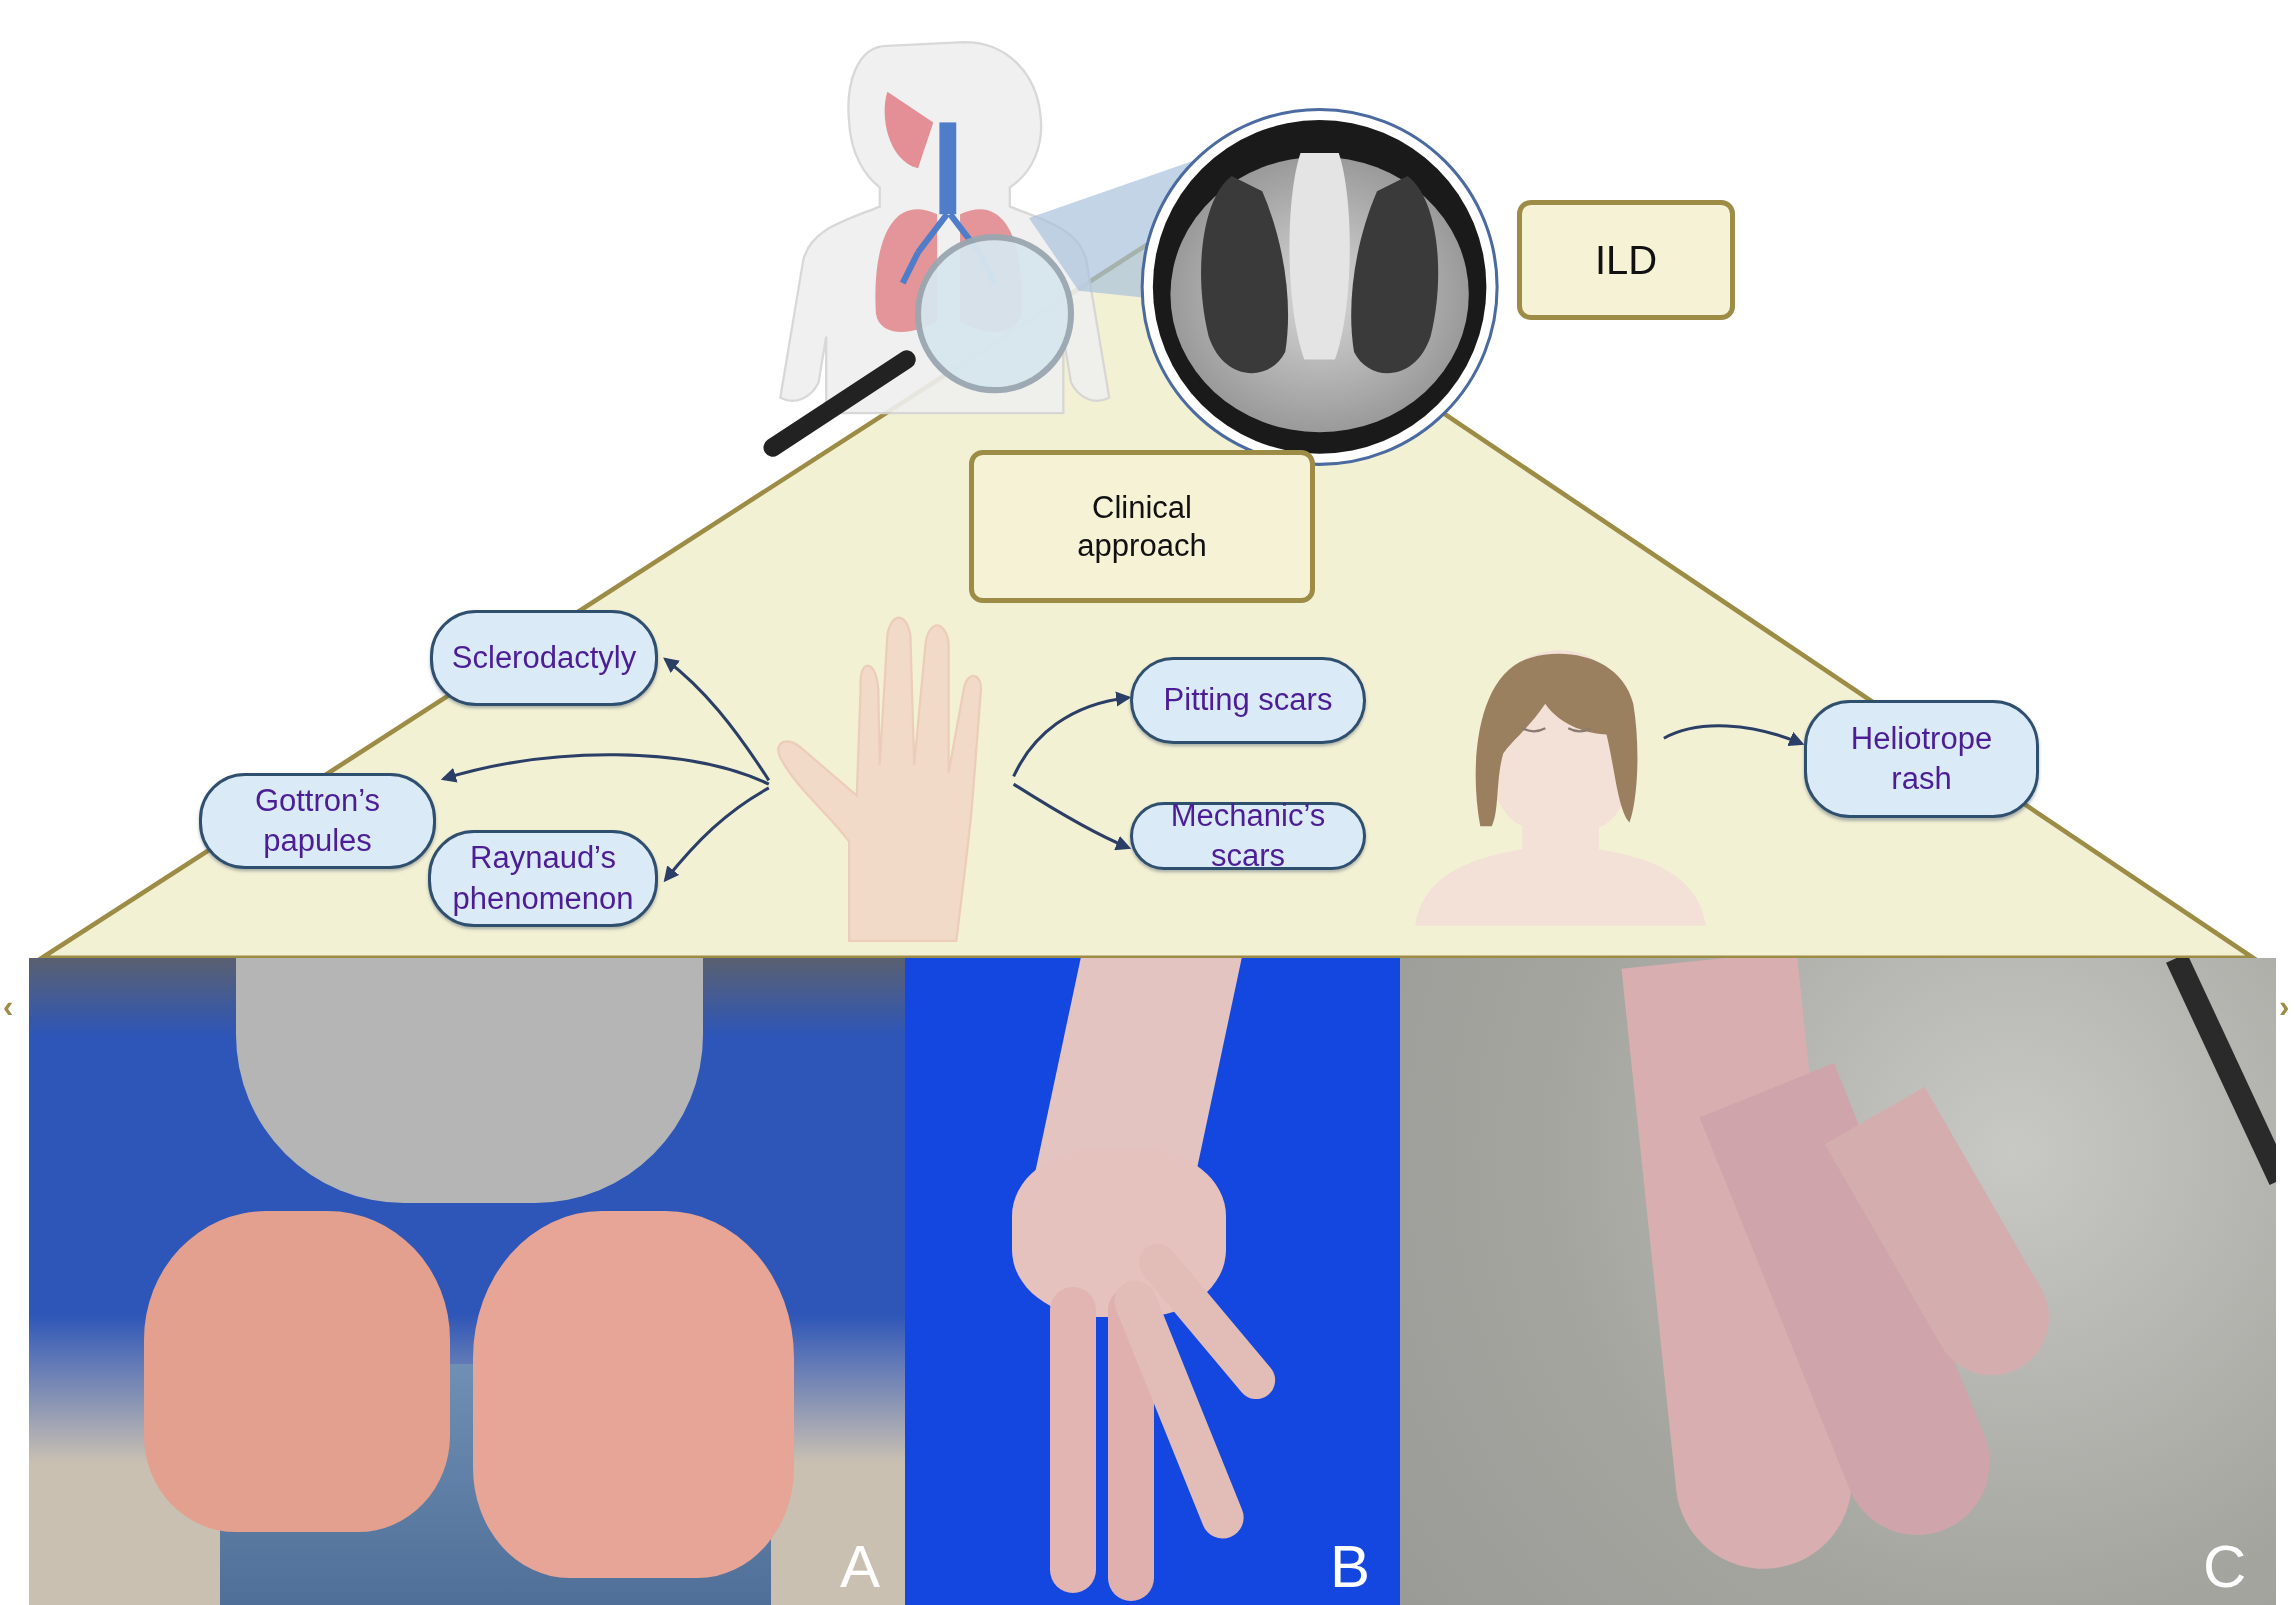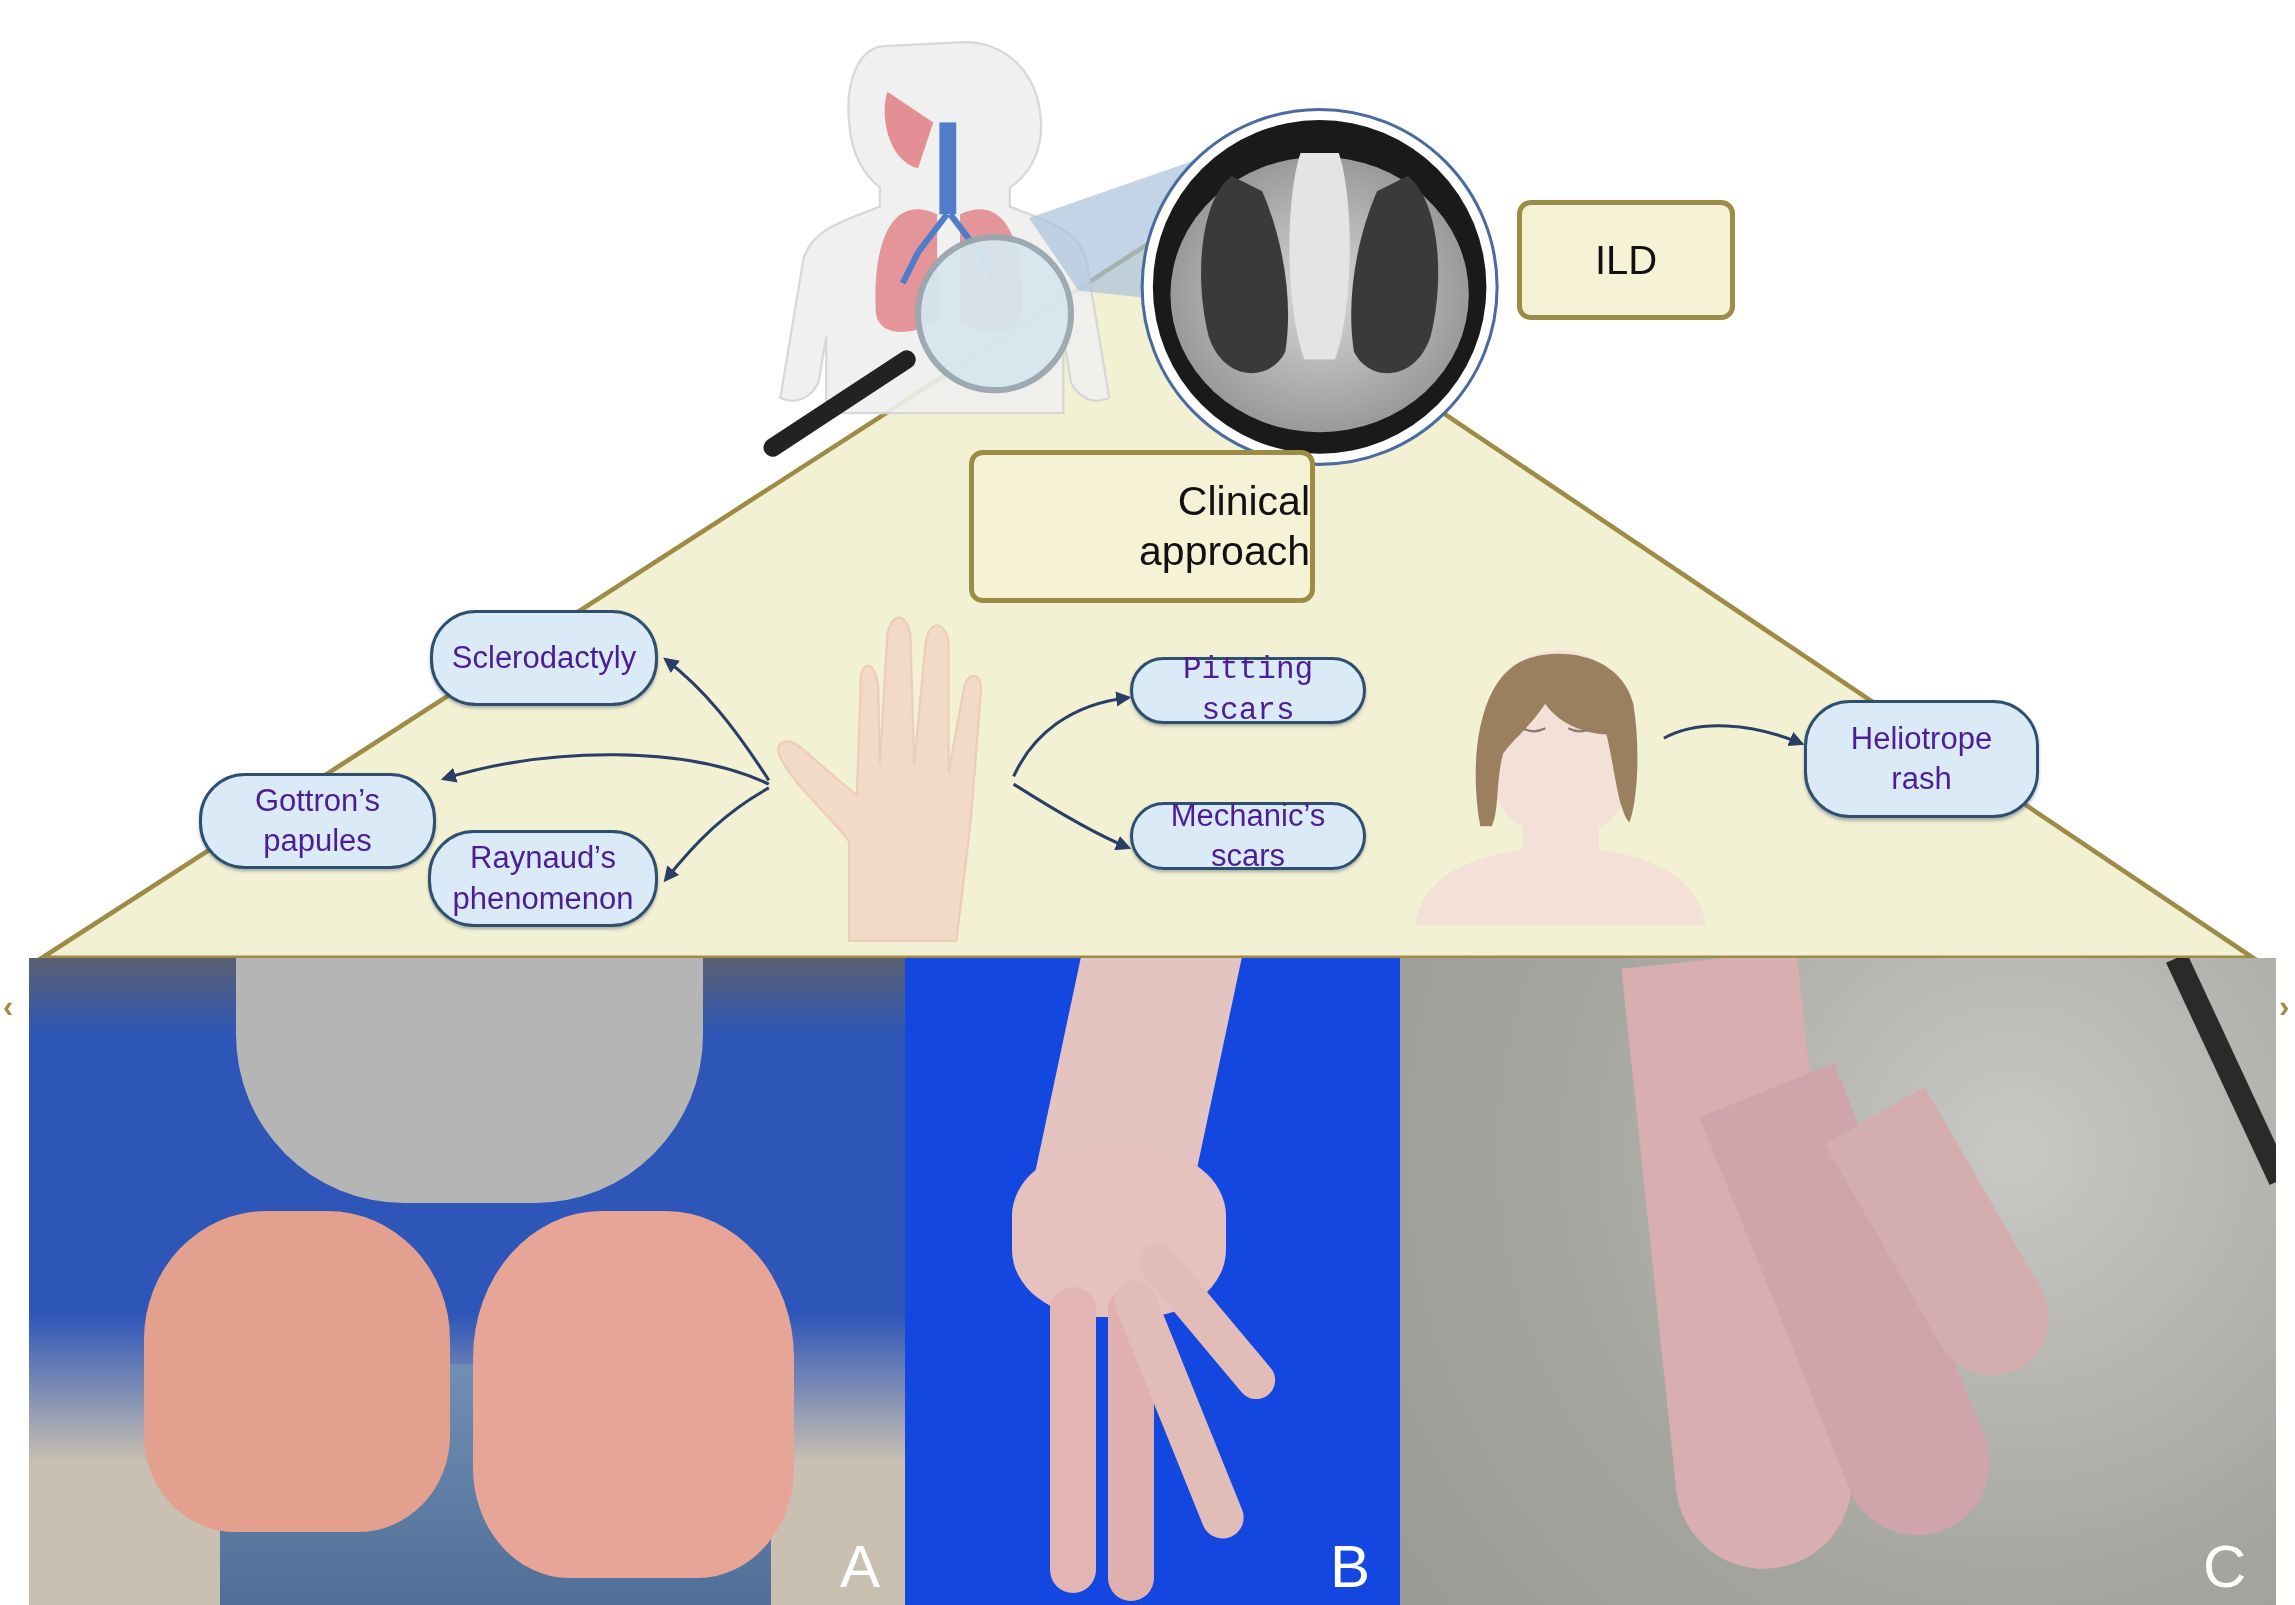--- a/index.html
+++ b/index.html
@@ -70,37 +70,37 @@
     <path d="M1325,1015 C1350,960 1400,920 1475,912" marker-end="url(#ah)"></path>
     <path d="M1325,1025 C1380,1060 1430,1090 1475,1108" marker-end="url(#ah)"></path>
     <path d="M2175,965 C2220,940 2290,945 2355,972" marker-end="url(#ah)"></path>
   </g>
 </svg>
 
 <div class="box-olive" style="left:1517px;top:200px;width:218px;height:120px;font-size:40px;">
   <span>ILD</span>
 </div>
 
-<div class="box-olive" style="left:969px;top:450px;width:346px;height:153px;font-size:41px;line-height:1.2;flex-direction:column;align-items:flex-end;">
+<div class="box-olive" style="left:969px;top:450px;width:346px;height:153px;font-size:31px;line-height:1.2;flex-direction:column;">
   <span>Clinical</span>
   <span>approach</span>
 </div>
 
 <div class="pill" style="left:430px;top:610px;width:228px;height:96px;flex-direction:column;">
   <span>Sclerodactyly</span>
 </div>
 <div class="pill" style="left:199px;top:733px;width:237px;height:96px;flex-direction:column;margin-top:40px;">
   <span>Gottron’s</span>
   <span>papules</span>
 </div>
 <div class="pill" style="left:428px;top:830px;width:230px;height:97px;flex-direction:column;text-align:center;">
   <span>Raynaud’s</span>
   <span>phenomenon</span>
 </div>
-<div class="pill" style="left:1130px;top:657px;width:236px;height:67px;flex-direction:column;font-family:Liberation Mono, monospace;">
+<div class="pill" style="left:1130px;top:657px;width:236px;height:87px;flex-direction:column;">
   <span>Pitting scars</span>
 </div>
 <div class="pill" style="left:1130px;top:802px;width:236px;height:68px;flex-direction:column;">
   <span>Mechanic’s</span>
   <span>scars</span>
 </div>
 
 <div class="pill" style="left:1804px;top:700px;width:235px;height:118px;flex-direction:column;">
   <span>Heliotrope</span>
   <span>rash</span>

